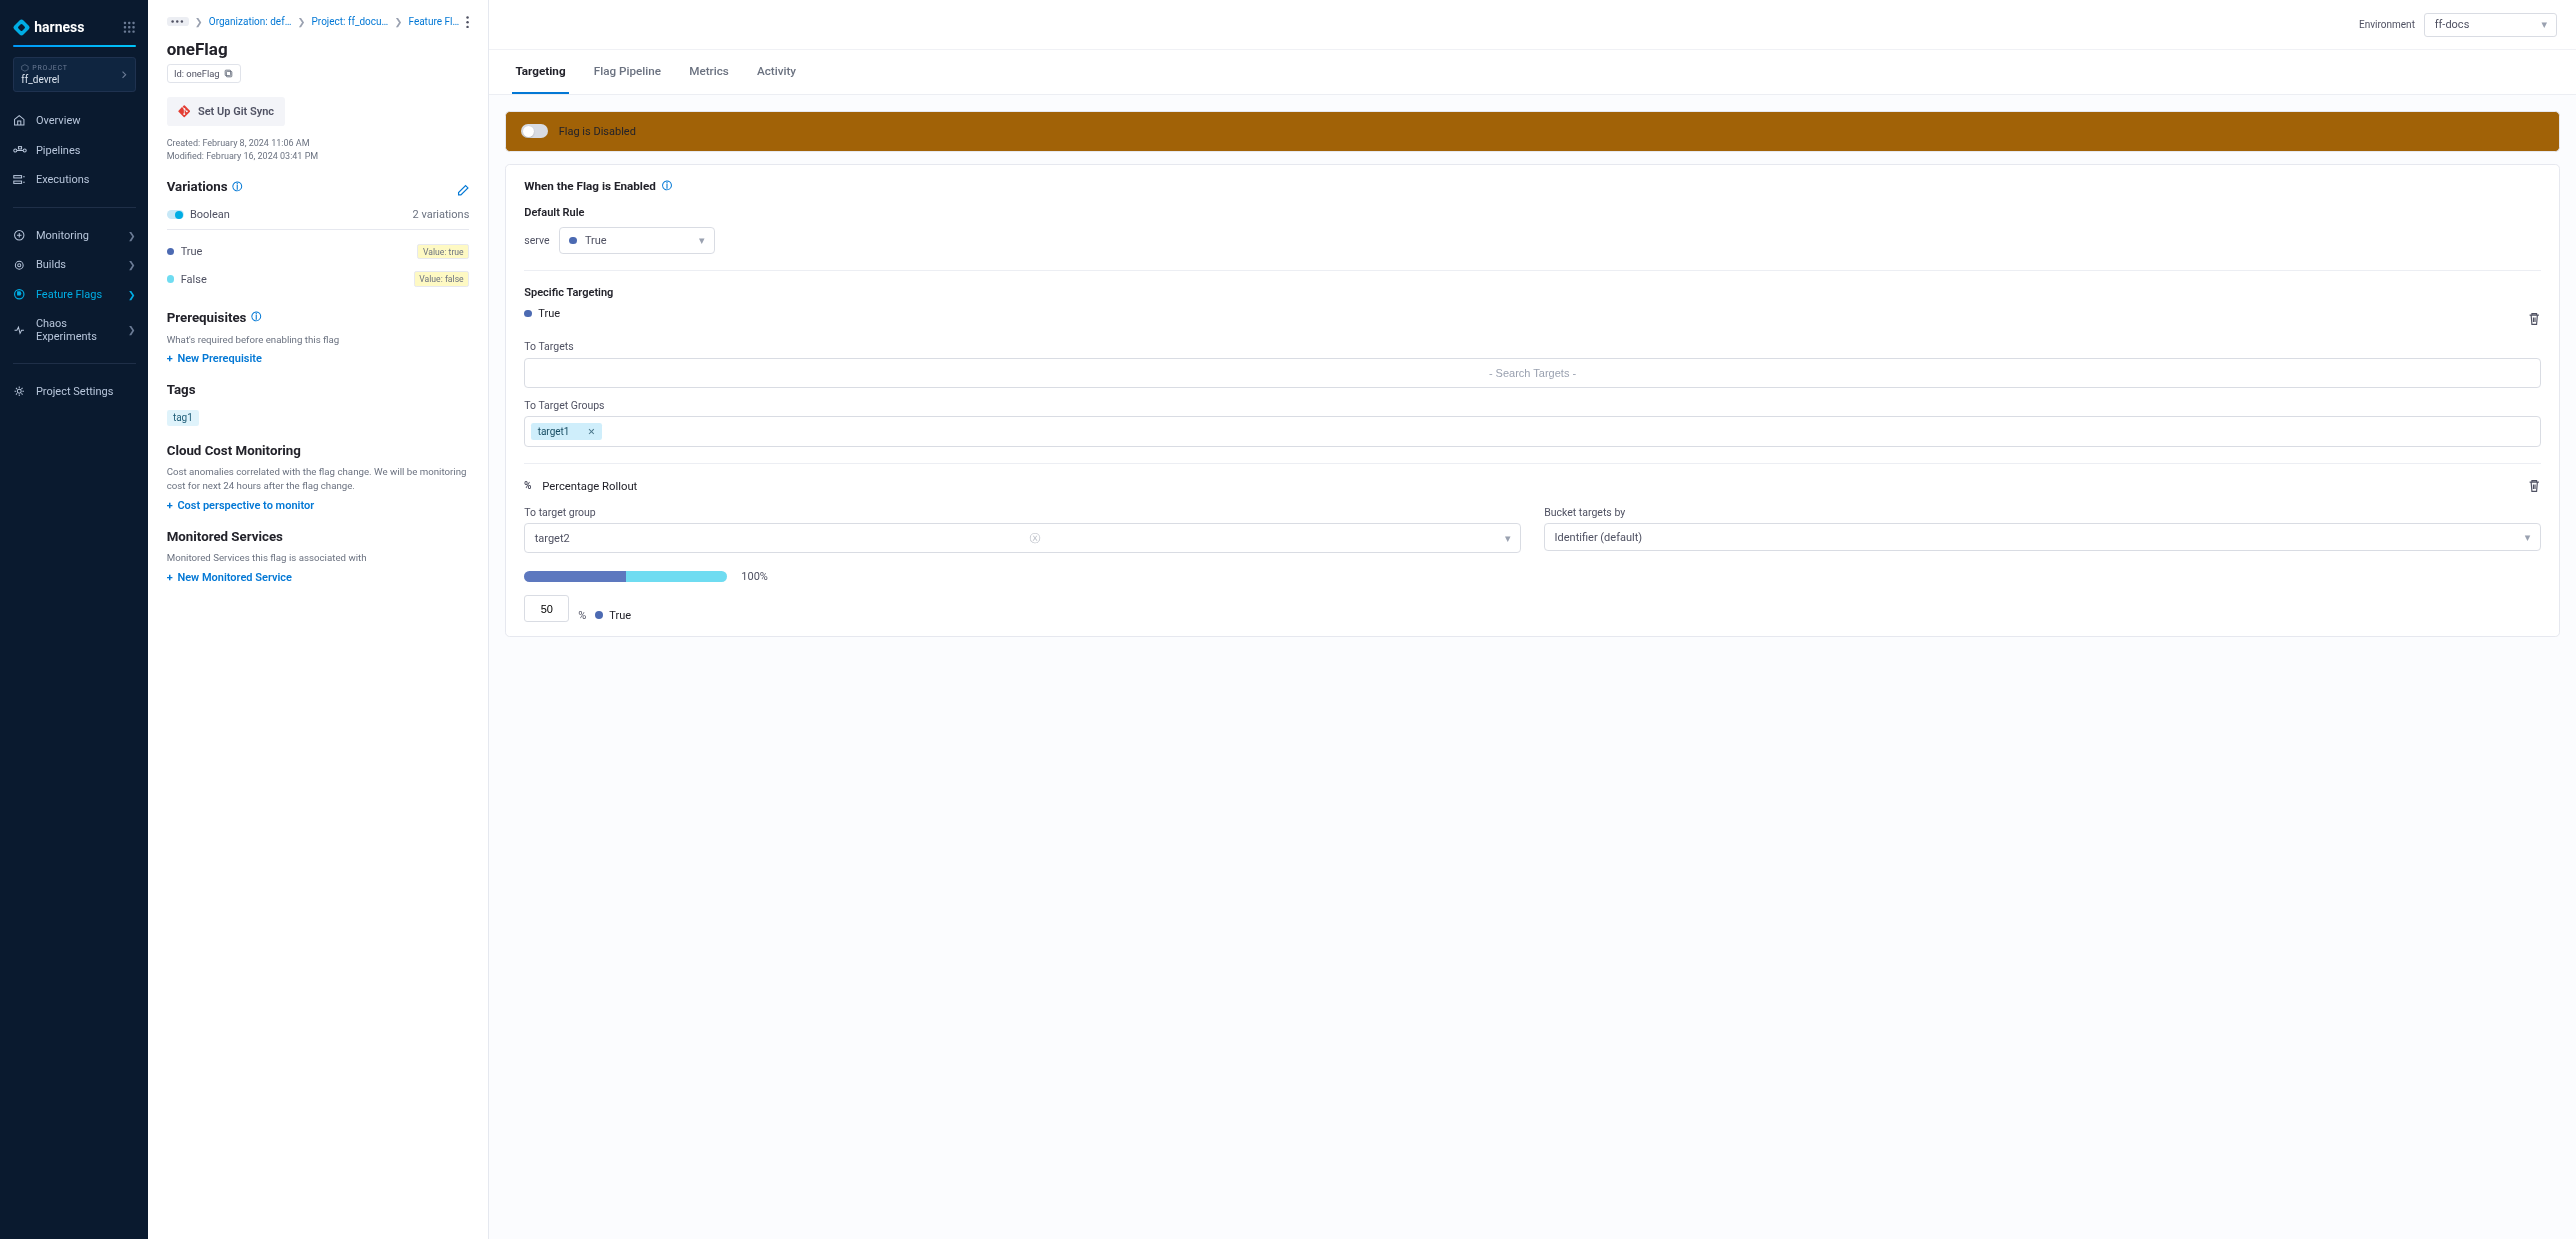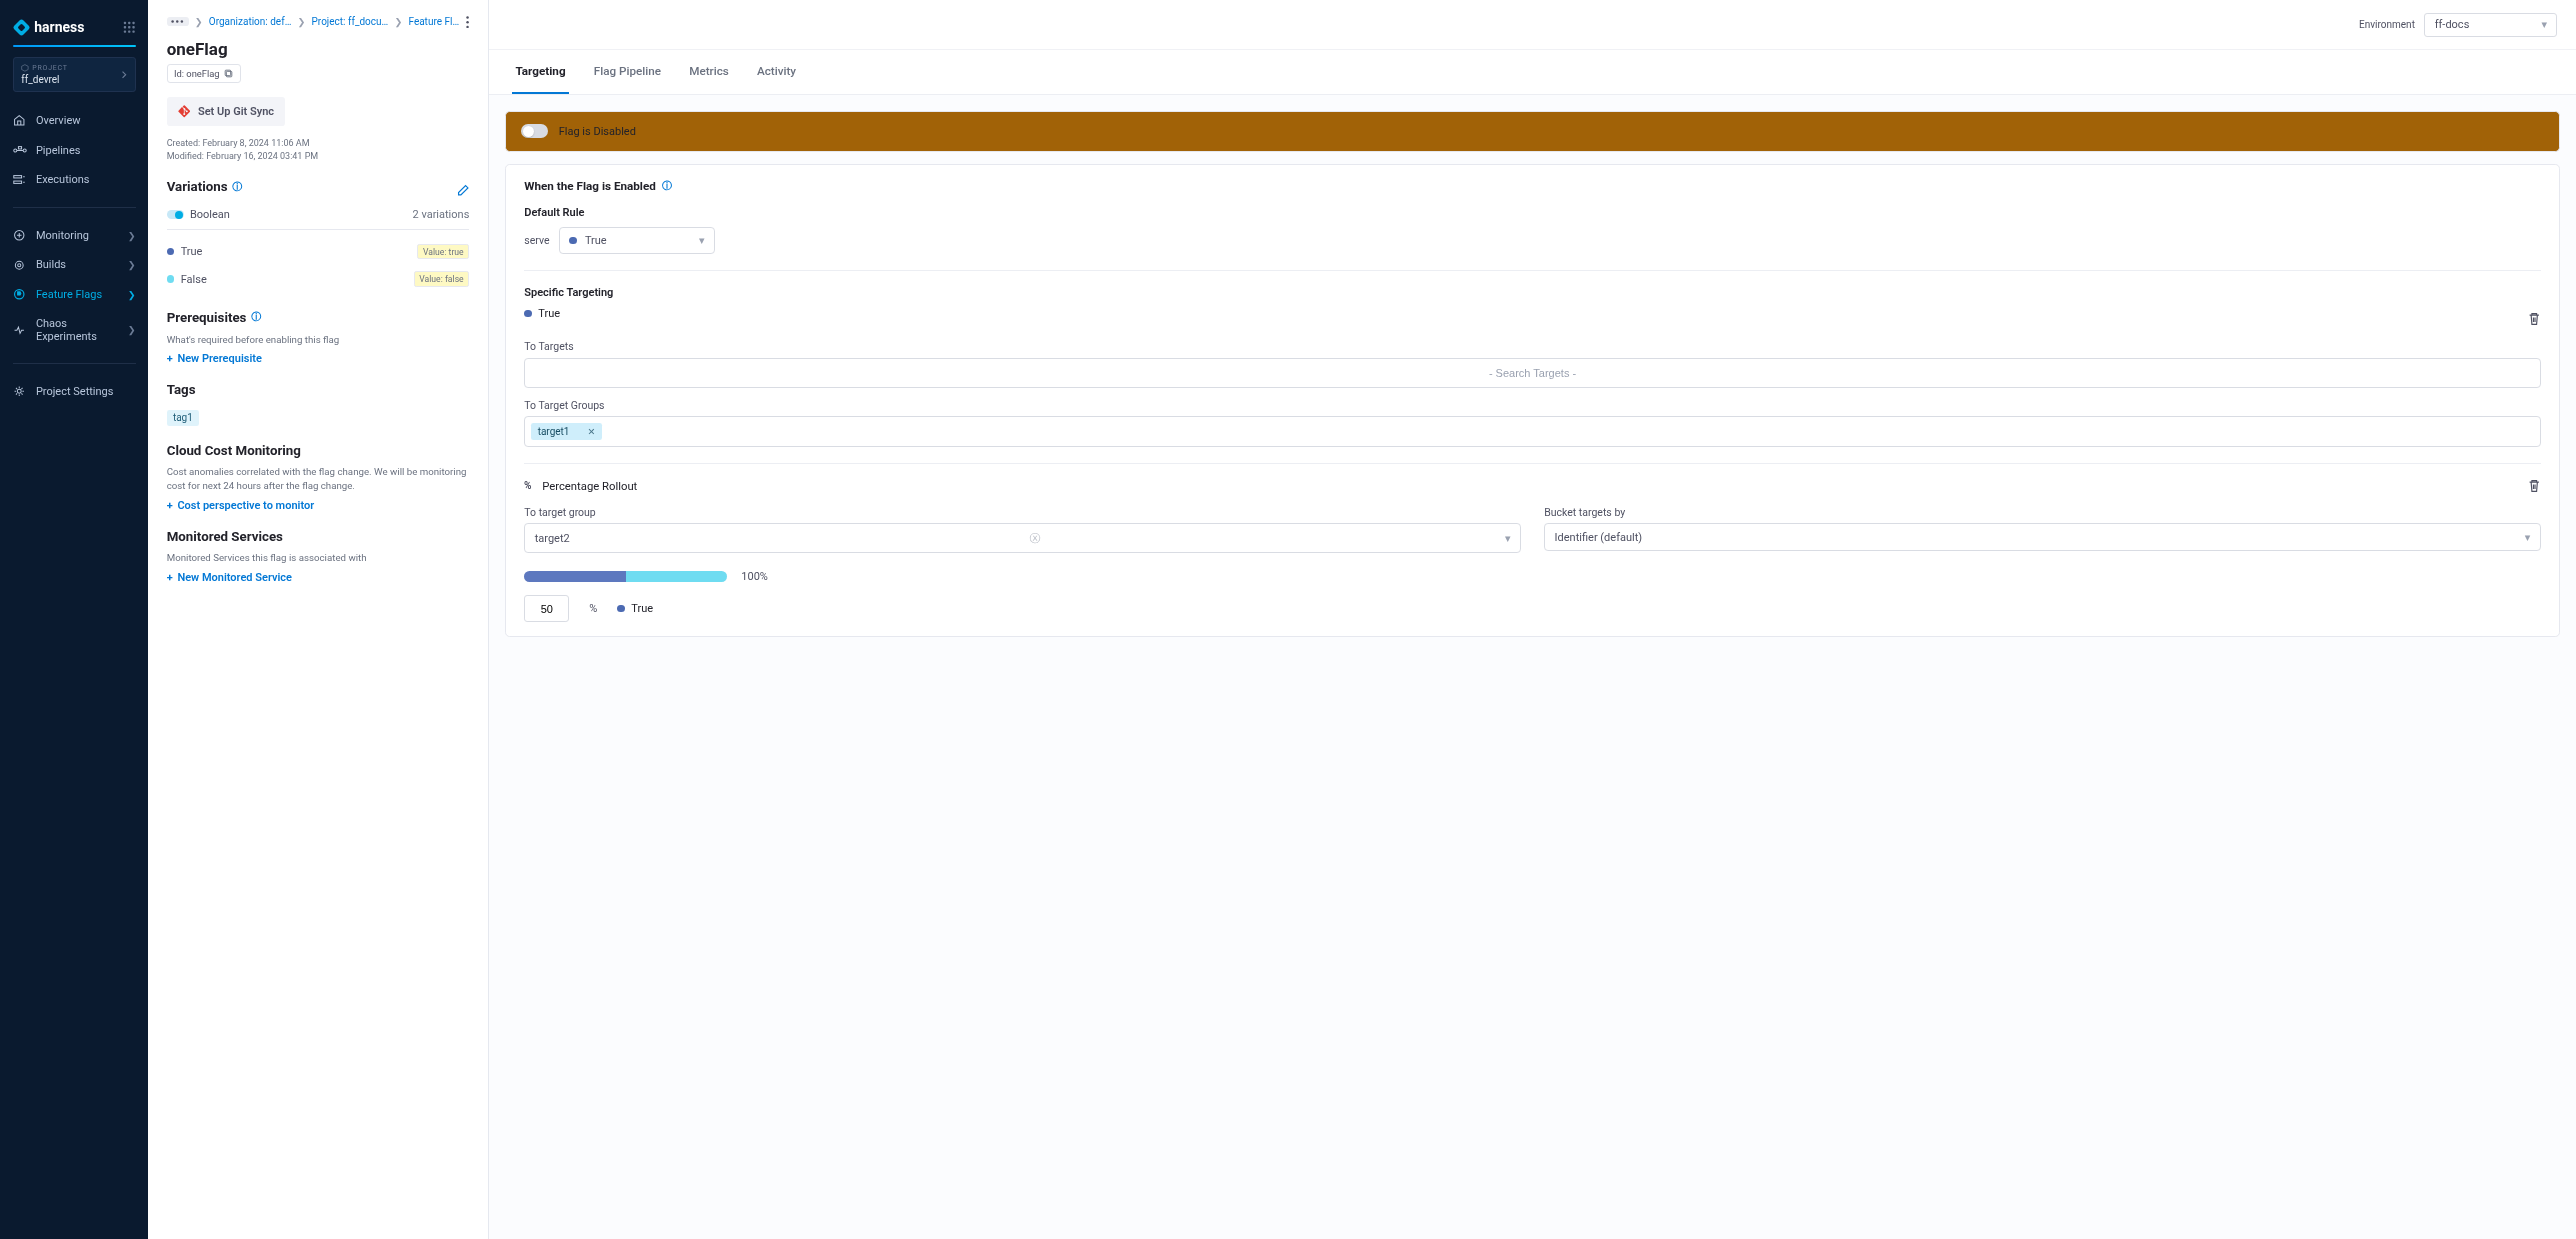--- a/index.html
+++ b/index.html
@@ -178,21 +178,21 @@
   .col { flex:1; }
   .select-wide { width:100%; justify-content:space-between; }
   .clear-x { color:#b6bac3; margin-left:auto; margin-right:4.7px; }
 
   .progress-row { display:flex; align-items:center; gap:14px; margin-top:17px; }
   .progress { flex:0 0 203px; height:11px; border-radius:5.5px; overflow:hidden; background:#eef0f5; display:flex; }
   .progress .seg1 { background:#5d78bf; }
   .progress .seg2 { background:#6fdcf1; }
   .pct-label { font-size:11px; color:#4f5162; }
 
-  .percent-row { display:flex; align-items:center; gap:20px; margin-top:12.5px;}
+  .percent-row { display:flex; align-items:flex-end; gap:9px; margin-top:12.5px;}
   .pct-input { width:45px; border:0.8px solid #d9dce3; border-radius:3.1px; padding:6.2px 4.7px; text-align:center; font-size:11px;}
   .pct-sym { font-size:11px; color:#4f5162; }
   .pct-serve { display:flex; align-items:center; gap:6.2px; font-size:11px; color:#22222a; }
 
   svg { display:block; }
 </style>
 </head>
 <body>
 
 <aside class="sidebar">

